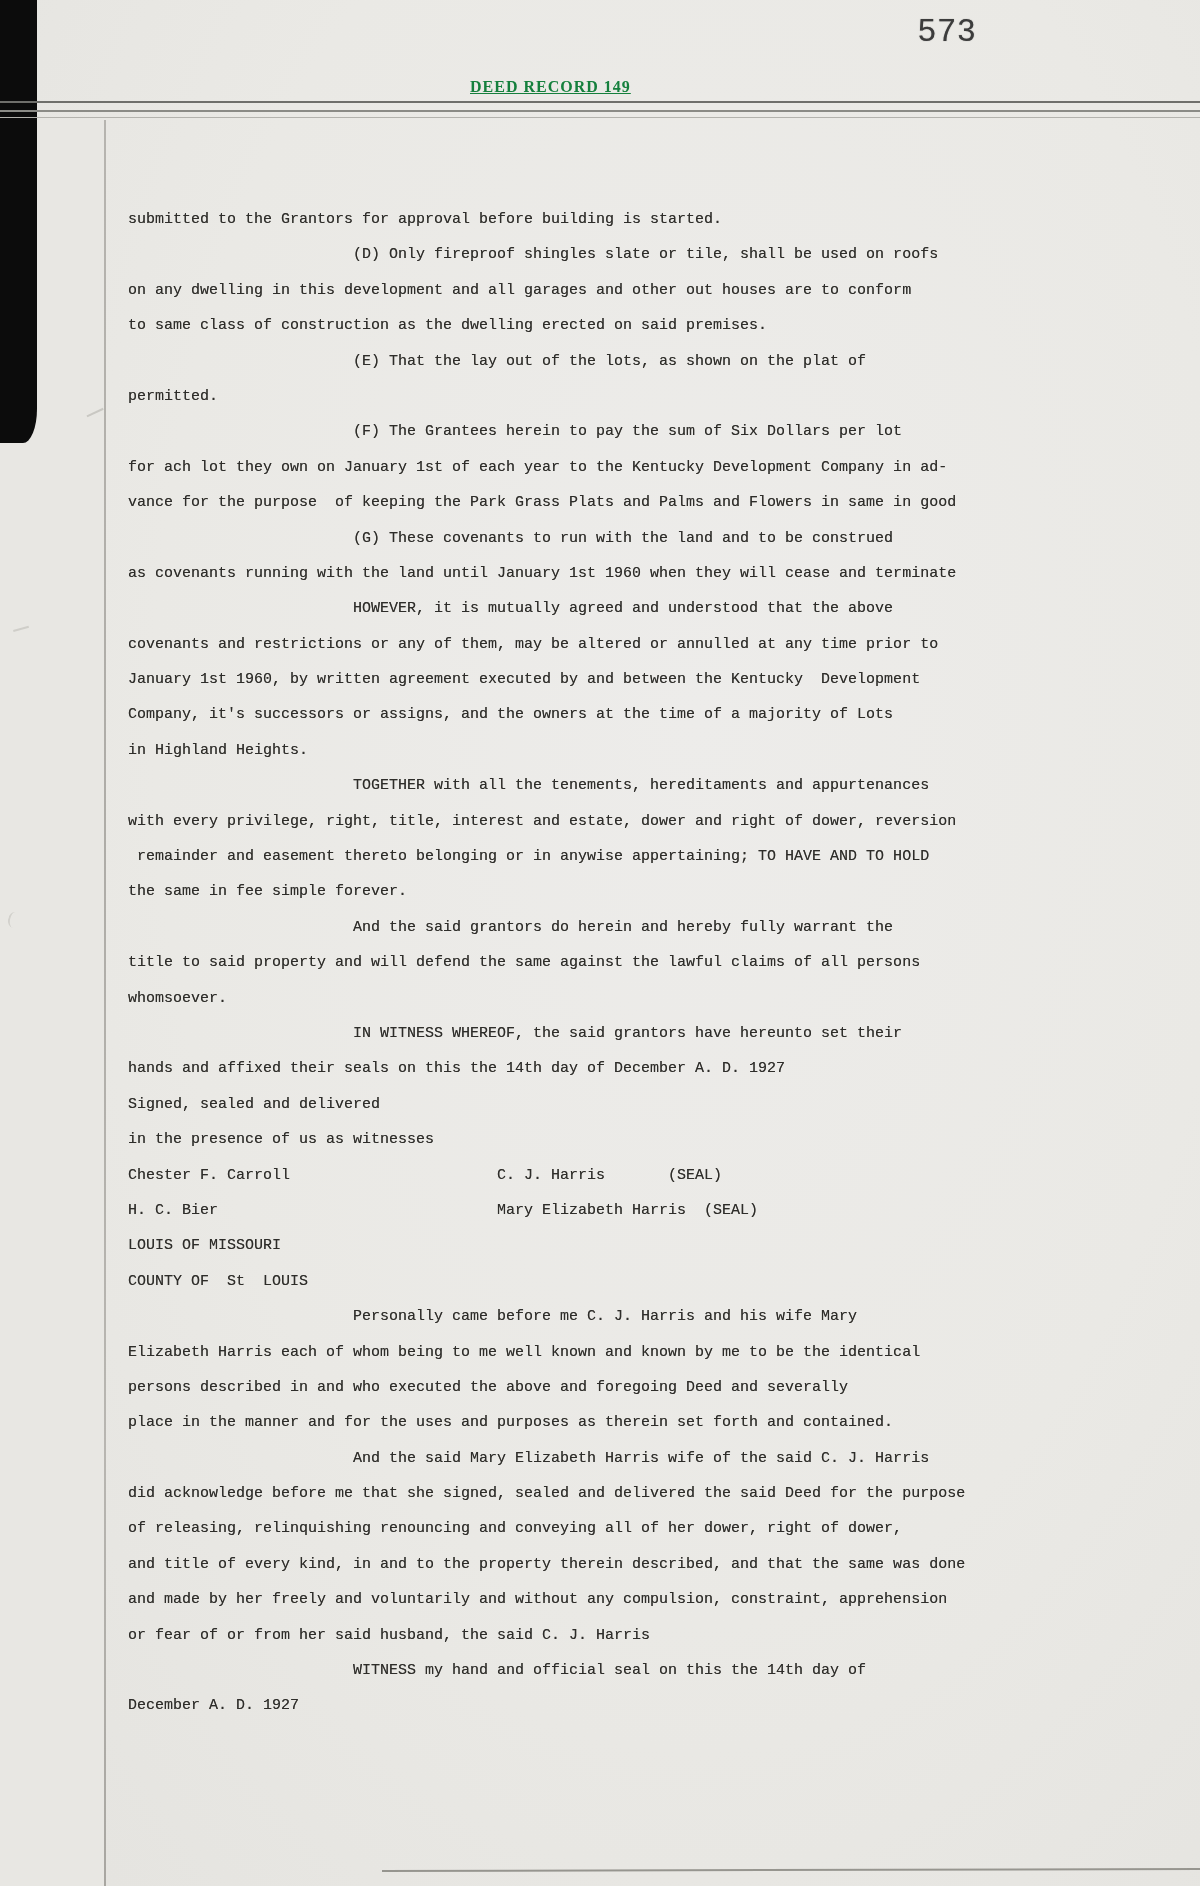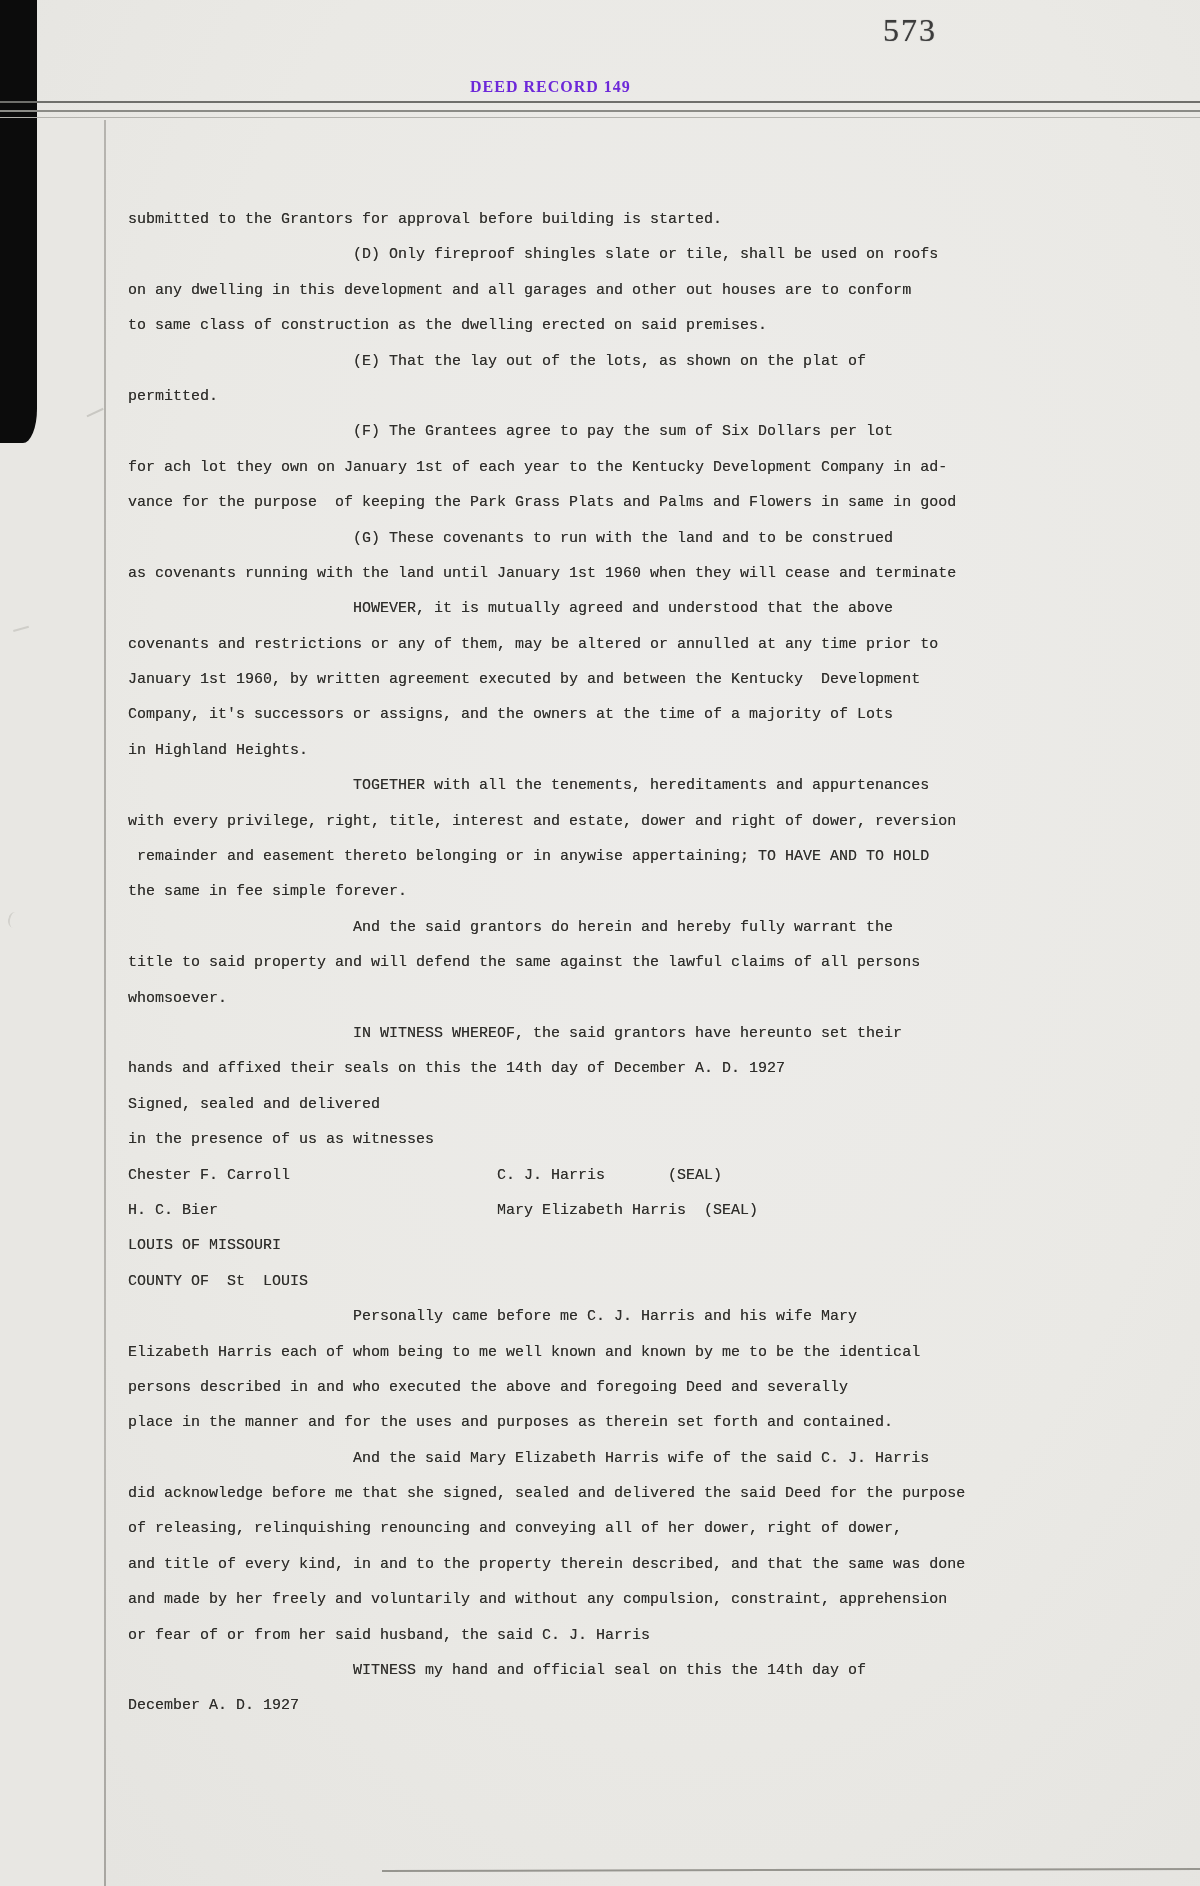--- a/index.html
+++ b/index.html
@@ -22,29 +22,29 @@
   .rule2{top:110px;height:2px;background:#8b8b86;}
   .rule3{top:117px;height:1px;background:#b3b2ad;}
   .bottom-line{position:absolute;left:382px;right:0;top:1869px;height:2px;
     background:#96958f;transform:rotate(-0.15deg);}
   .mark{position:absolute;}
   .mark1{left:84px;top:402px;width:18px;height:10px;border-bottom:2px solid #c9c8c3;transform:rotate(-25deg);}
   .mark2{left:12px;top:620px;width:16px;height:8px;border-bottom:2px solid #cfcec9;transform:rotate(-15deg);}
   .mark3{left:8px;top:912px;width:10px;height:16px;border-left:2px solid #d2d1cc;border-radius:50%;transform:rotate(10deg);}
   
   .page-number{
-    position:absolute;left:883px;top:12px;
-    font-family:Liberation Serif, serif;
+    position:absolute;left:918px;top:12px;
+    font-family:Liberation Sans, sans-serif;
     font-size:32px;color:#3c3c3c;letter-spacing:2px;
     text-shadow:0 0 1px rgba(40,40,40,.55);
   }
   .header{
     position:absolute;left:470px;top:78px;
     font-family:"Liberation Serif","DejaVu Serif",serif;
-    font-size:16px;font-weight:bold;color:#6d28d9;letter-spacing:1px;
+    font-size:16px;font-weight:bold;color:#15803d;letter-spacing:1px;text-decoration:underline;
   }
   
   .text-block{position:absolute;left:128px;top:202px;width:880px;}
   .line{
     white-space:pre;height:35.4px;line-height:35.4px;
     font-size:15px;color:#2e2d2a;
     text-shadow:0 0 .5px rgba(42,40,34,.6);
   }
 </style>
 </head>
@@ -62,21 +62,21 @@
   <div class="mark mark1"></div>
   <div class="mark mark2"></div>
   <div class="mark mark3"></div>
   <div id="text-block" class="text-block">
       <div class="line">submitted to the Grantors for approval before building is started.</div>
       <div class="line">                         (D) Only fireproof shingles slate or tile, shall be used on roofs</div>
       <div class="line">on any dwelling in this development and all garages and other out houses are to conform</div>
       <div class="line">to same class of construction as the dwelling erected on said premises.</div>
       <div class="line">                         (E) That the lay out of the lots, as shown on the plat of</div>
       <div class="line">permitted.</div>
-      <div class="line">                         (F) The Grantees agree to pay the sum of Six Dollars per lot</div>
+      <div class="line">                         (F) The Grantees herein to pay the sum of Six Dollars per lot</div>
       <div class="line">for ach lot they own on January 1st of each year to the Kentucky Development Company in ad-</div>
       <div class="line">vance for the purpose  of keeping the Park Grass Plats and Palms and Flowers in same in good</div>
       <div class="line">                         (G) These covenants to run with the land and to be construed</div>
       <div class="line">as covenants running with the land until January 1st 1960 when they will cease and terminate</div>
       <div class="line">                         HOWEVER, it is mutually agreed and understood that the above</div>
       <div class="line">covenants and restrictions or any of them, may be altered or annulled at any time prior to</div>
       <div class="line">January 1st 1960, by written agreement executed by and between the Kentucky  Development</div>
       <div class="line">Company, it's successors or assigns, and the owners at the time of a majority of Lots</div>
       <div class="line">in Highland Heights.</div>
       <div class="line">                         TOGETHER with all the tenements, hereditaments and appurtenances</div>

